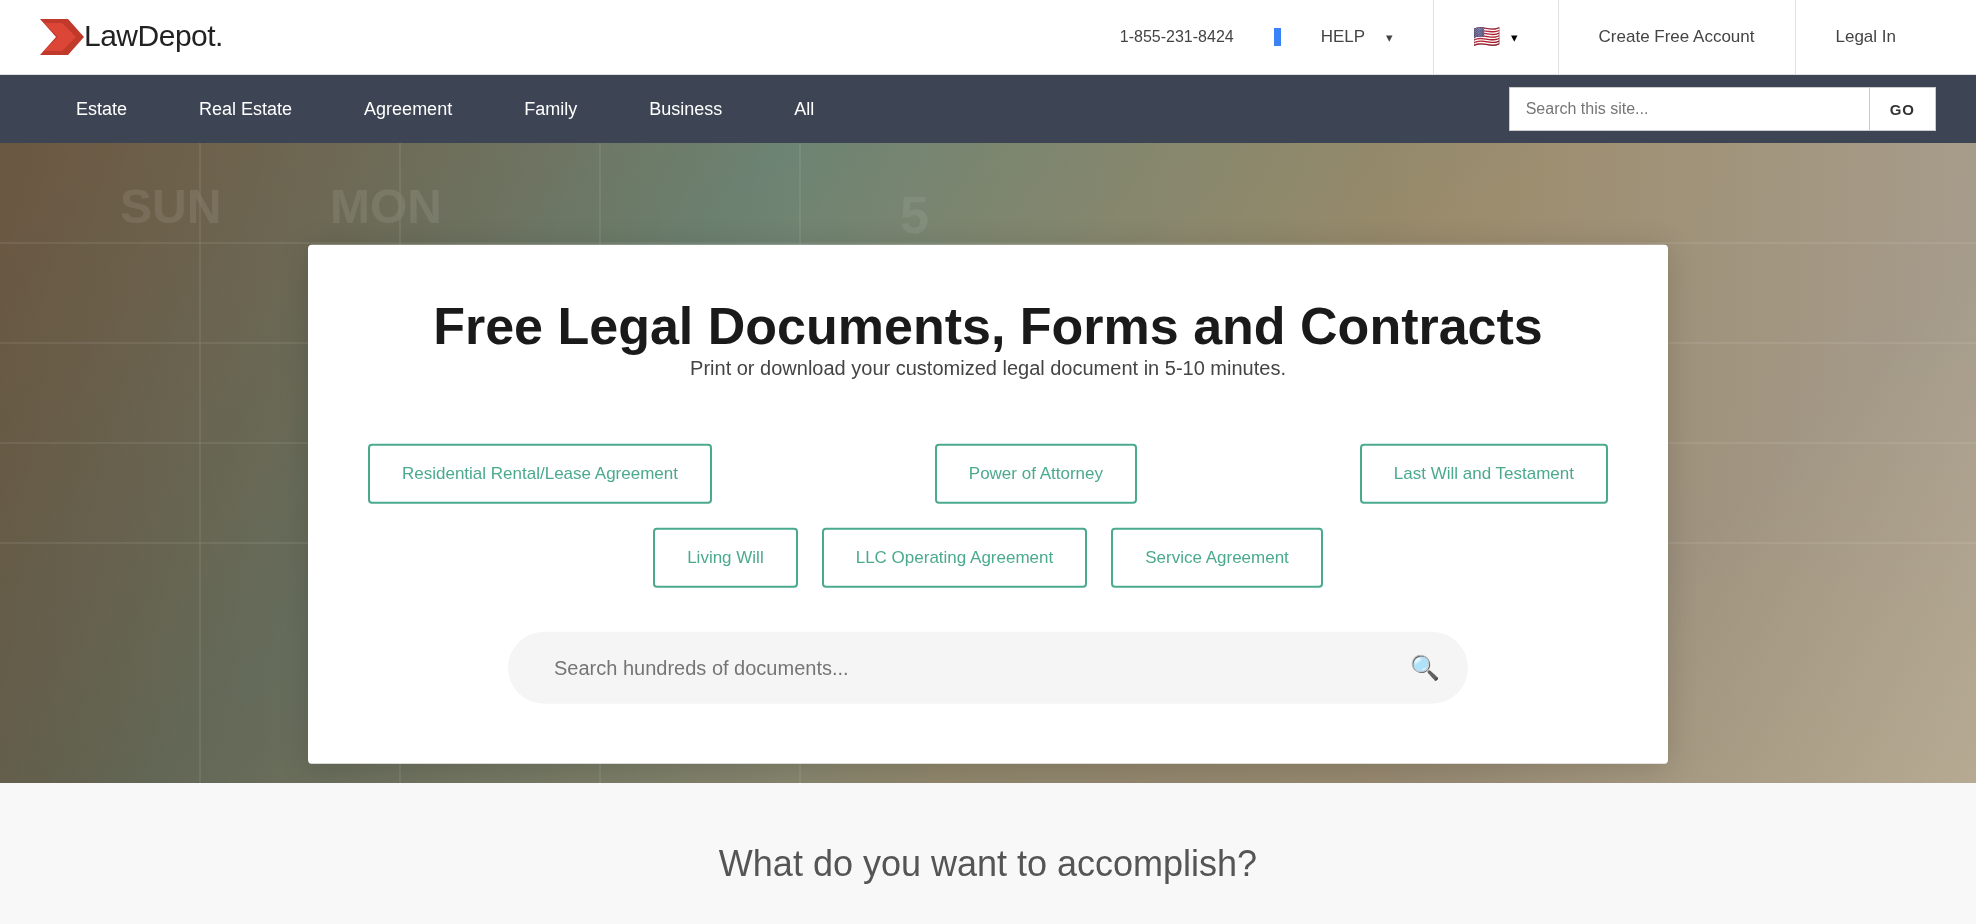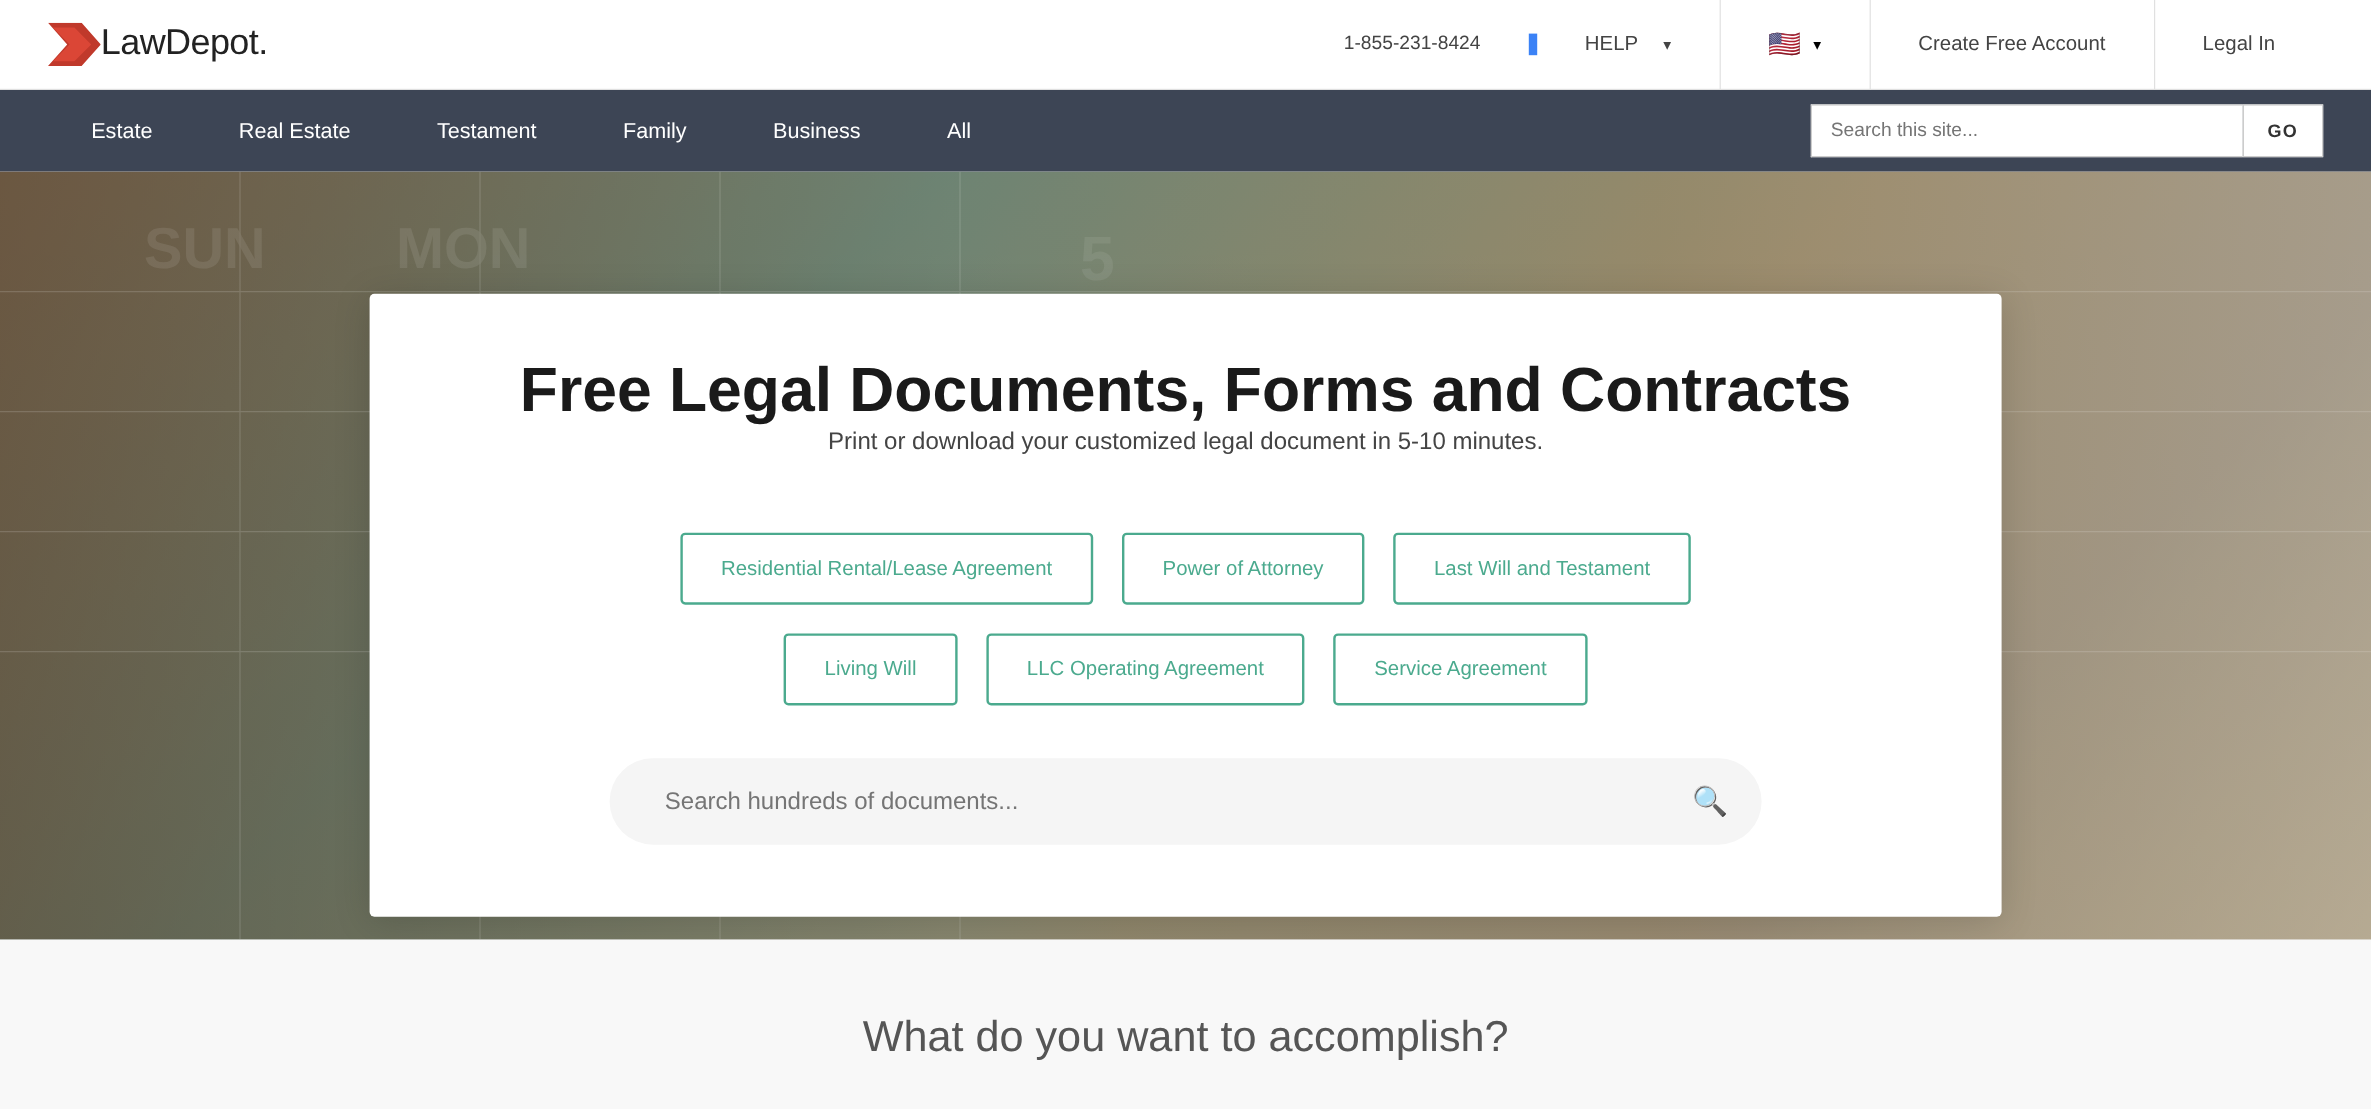--- a/index.html
+++ b/index.html
@@ -170,21 +170,21 @@
       color: #1a1a1a;
       line-height: 1.2;
     }
     .hero-subtitle {
       font-size: 20px;
       color: #444;
       margin-bottom: 64px;
     }
     .doc-buttons-row {
       display: flex;
-      justify-content: center;
+      justify-content: space-between;
       gap: 24px;
       margin-bottom: 24px;
       margin-top: 21px;
     }
     .doc-btn {
       border: 2px solid #4BAA8E;
       background: #fff;
       color: #4BAA8E;
       font-size: 17px;
       padding: 18px 32px;
@@ -268,21 +268,21 @@
 
 <div class="nav-bar">
   <div class="nav-items">
     <div class="nav-item">
       <span>Estate</span>
     </div>
     <div class="nav-item">
       <span>Real Estate</span>
     </div>
     <div class="nav-item">
-      <span>Testament</span>
+      <span>Agreement</span>
     </div>
     <div class="nav-item">
       <span>Family</span>
     </div>
     <div class="nav-item">
       <span>Business</span>
     </div>
     <div class="nav-item">
       <span>All</span>
     </div>

